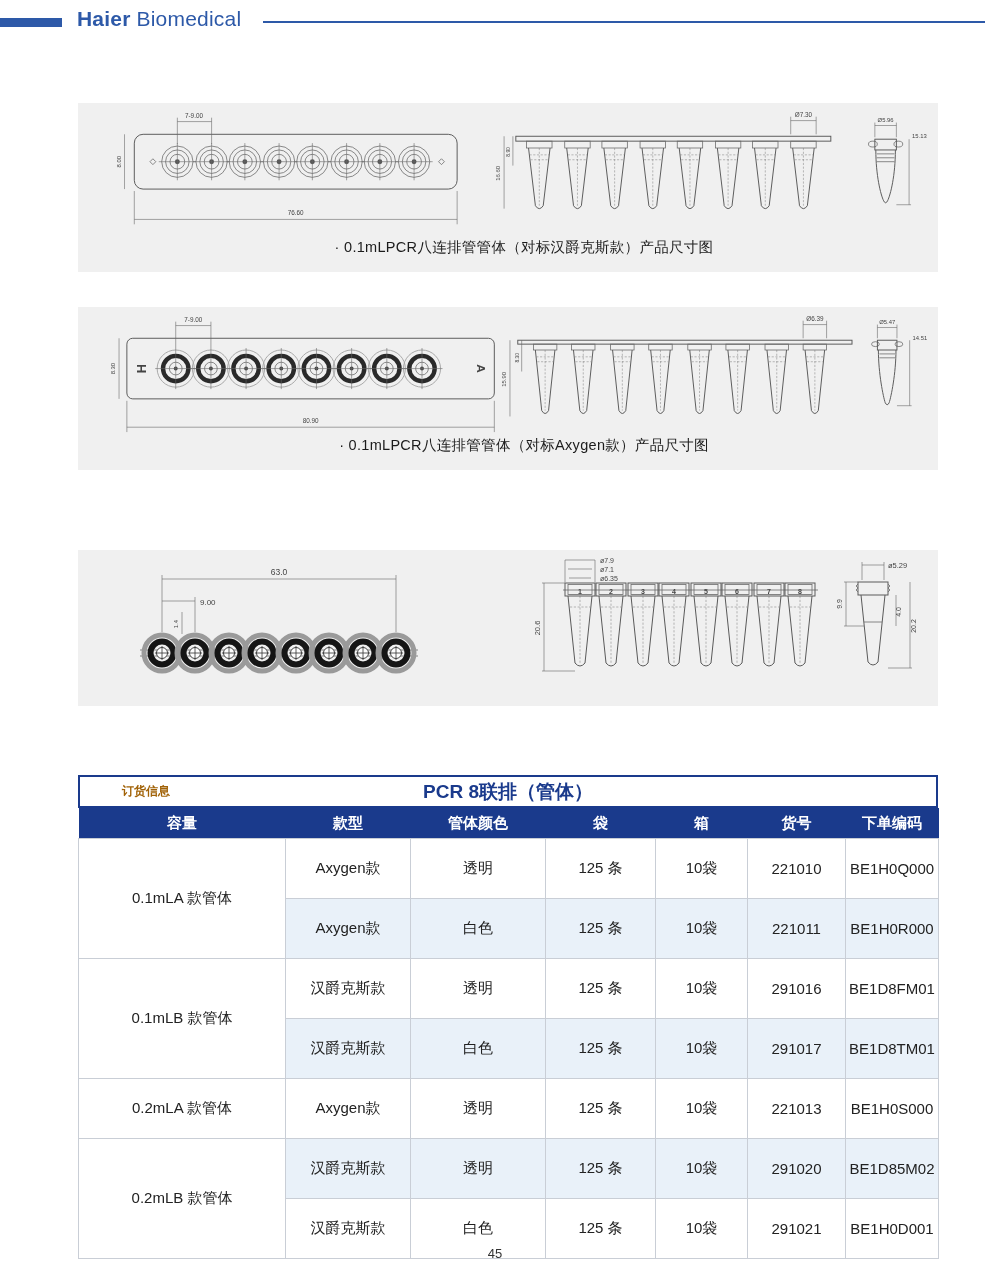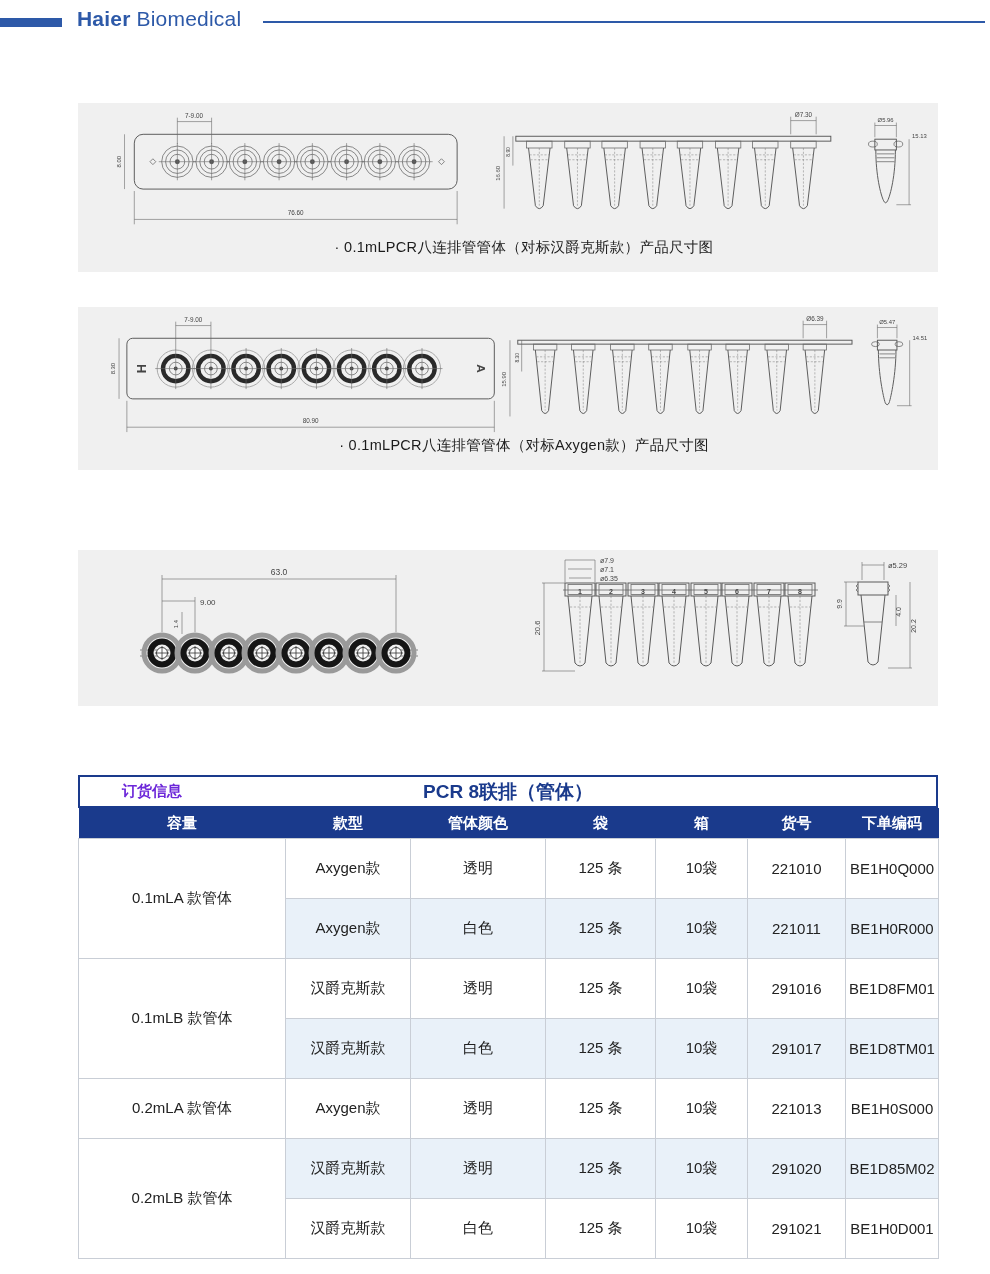--- a/index.html
+++ b/index.html
@@ -23,21 +23,21 @@
 
   svg text{font-family:"Liberation Sans",sans-serif;fill:#444;}
   .ol{stroke:#5a5a5a;stroke-width:1;fill:none;}
   .ol2{stroke:#6a6a6a;stroke-width:.8;fill:none;}
   .dl{stroke:#666;stroke-width:.6;fill:none;}
   .dd{stroke:#777;stroke-width:.5;stroke-dasharray:2.2 1.6;fill:none;}
 
   
   .order-wrap{position:absolute;left:78px;top:775px;width:860px;}
   .title-row{box-sizing:border-box;height:33px;border:2px solid #1a3a8c;background:#fff;position:relative;display:flex;align-items:center;}
-  .title-left{color:#6d28d9;font-weight:700;font-size:15px;padding-left:42px;}
+  .title-left{color:#a16207;font-weight:700;font-size:12px;padding-left:42px;}
   .title-center{position:absolute;left:0;right:0;text-align:center;color:#1a3a8c;font-weight:700;font-size:19px;}
   table.order{width:860px;border-collapse:collapse;table-layout:fixed;}
   table.order th{background:#1a3a8c;color:#fff;font-size:15px;font-weight:700;height:28px;border:none;}
   table.order td{border:1px solid #c9ced6;text-align:center;font-size:15px;color:#222;height:57px;background:#fff;}
   table.order tr.alt td.c{background:#e9f1f9;}
   td.cap{background:#fff !important;font-size:13px;color:#222;}
 
   .page-num{position:absolute;left:0;top:1246px;width:100%;text-align:center;font-size:13px;color:#333;}
 </style>
 </head>
@@ -493,13 +493,14 @@
           <td class="c">白色</td>
           <td class="c">125 条</td>
           <td class="c">10袋</td>
           <td class="c">291021</td>
           <td class="c">BE1H0D001</td>
         </tr>
       </tbody>
     </table>
   </div>
 
+  <div class="page-num">45</div>
 </div>
 
 </body></html>

